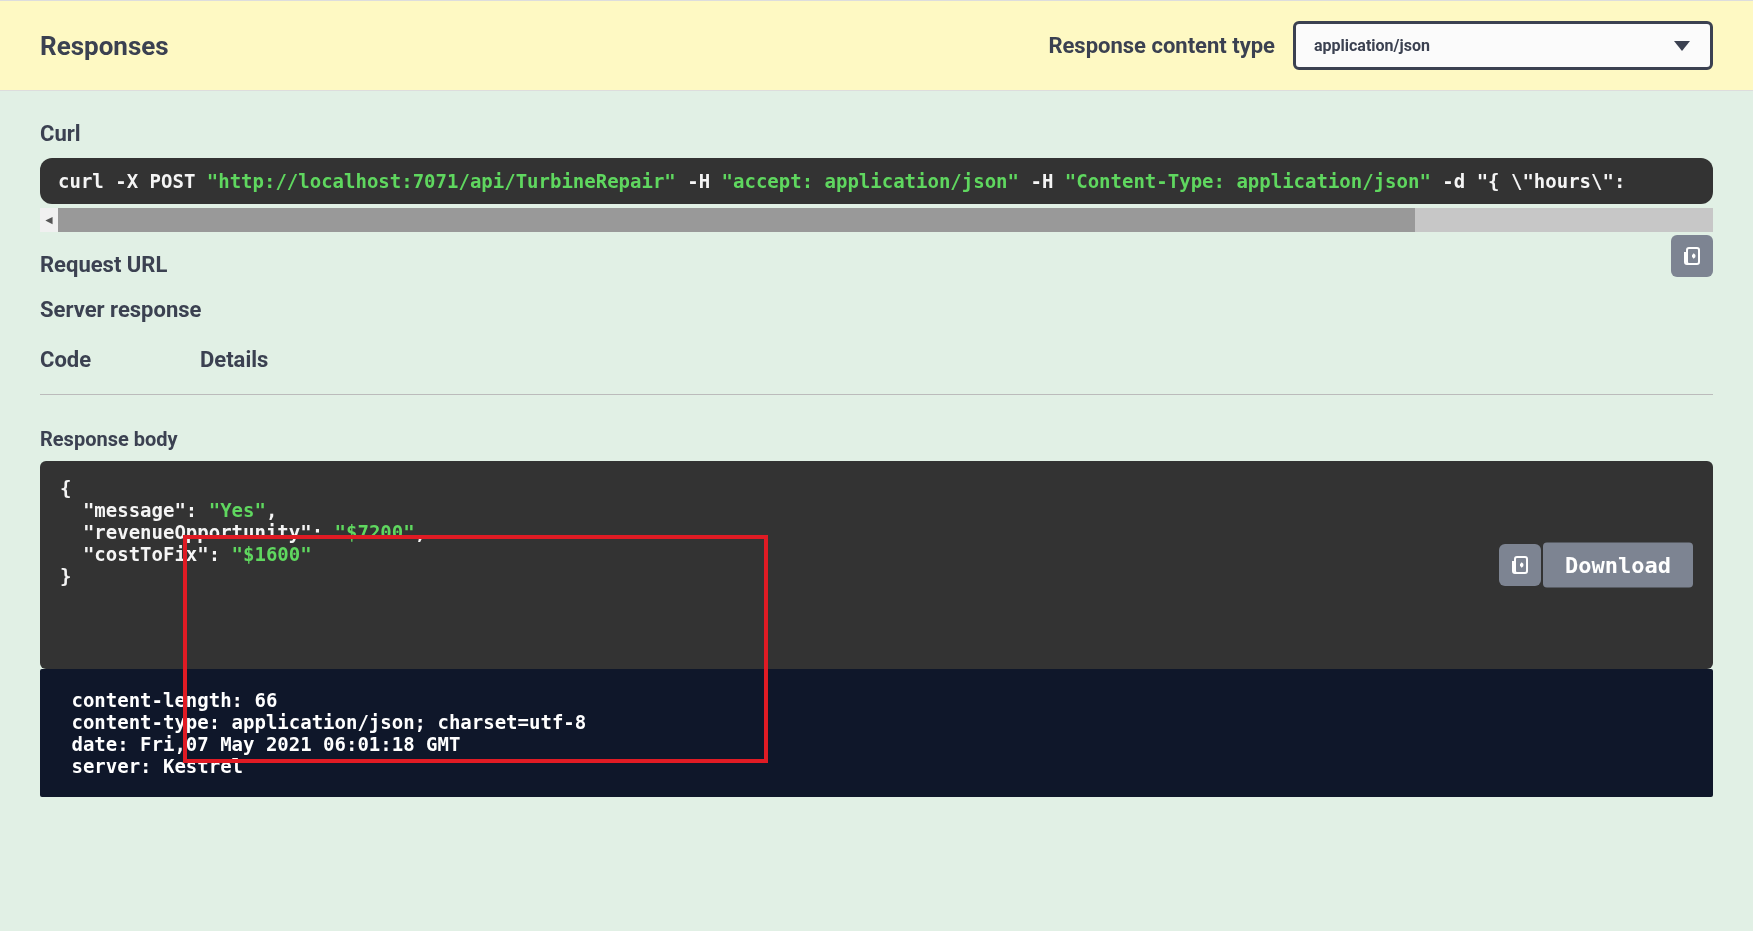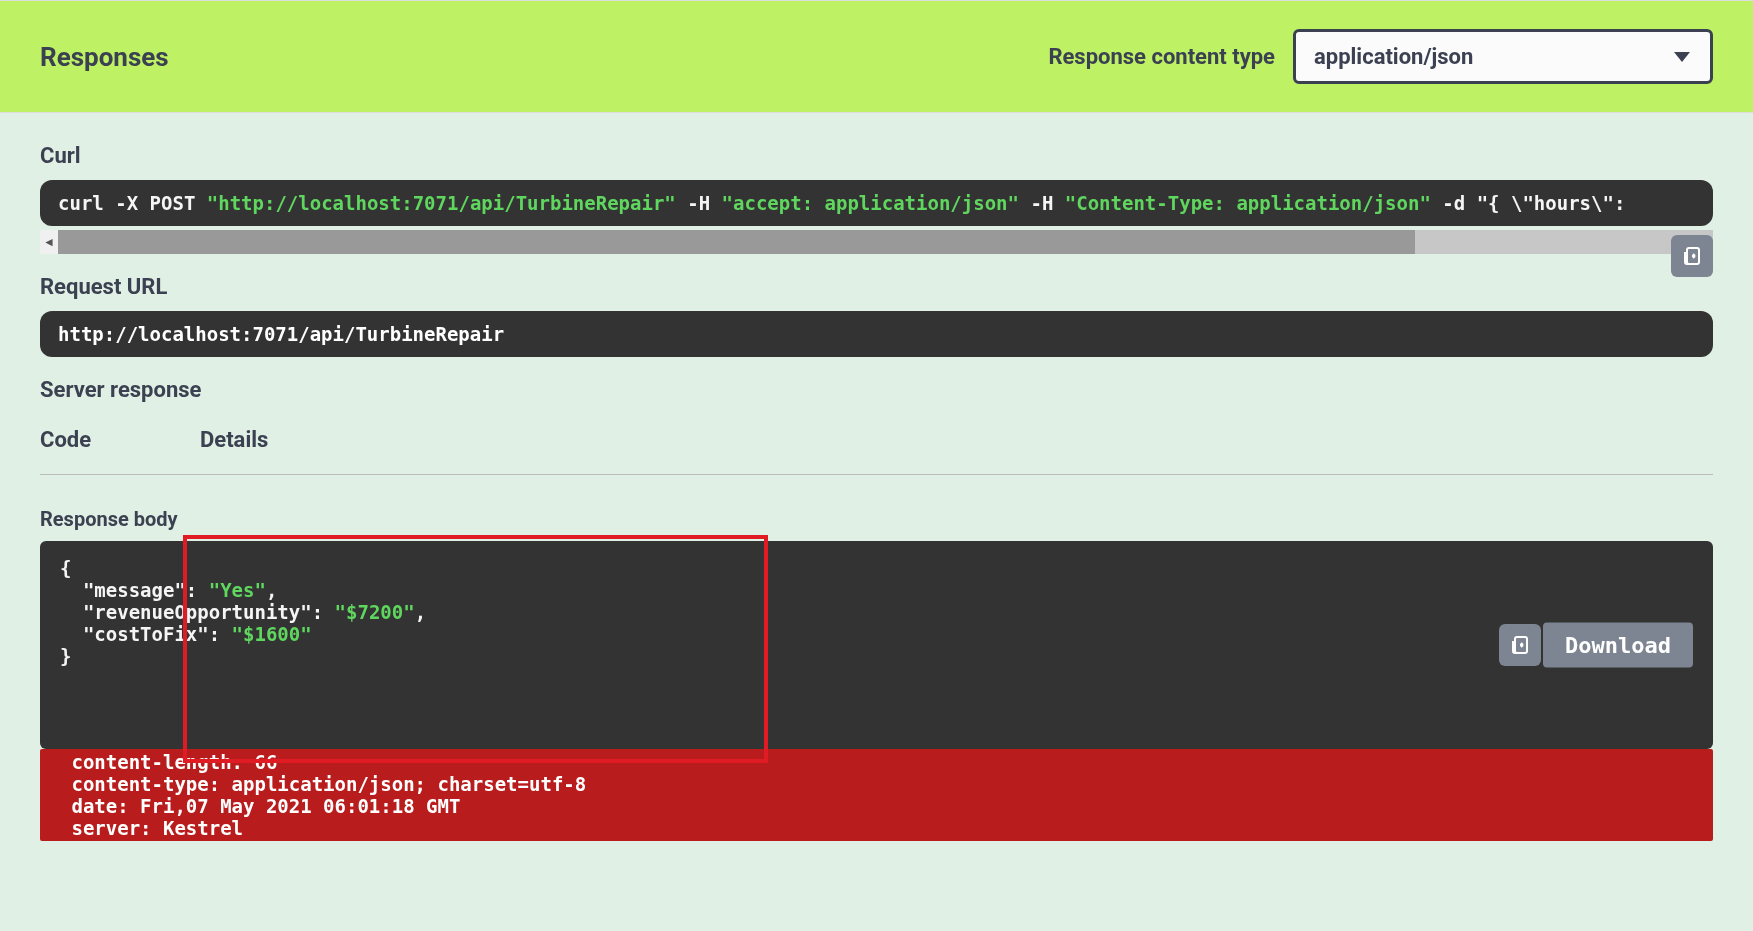--- a/index.html
+++ b/index.html
@@ -6,24 +6,24 @@
   body {
     font-family: -apple-system, BlinkMacSystemFont, "Segoe UI", Roboto, Helvetica, Arial, sans-serif;
     background: #e1f0e5;
     color: #3b4151;
     width: 1753px;
     height: 931px;
     overflow: hidden;
     position: relative;
   }
   .responses-header {
-    background: #bef264;
+    background: #fef9c3;
     border-top: 1px solid #ddd;
     border-bottom: 1px solid #ddd;
-    padding: 28px 40px;
+    padding: 20px 40px;
     display: flex;
     justify-content: space-between;
     align-items: center;
     margin-bottom: 30px;
   }
   .responses-title {
     font-size: 26px;
     font-weight: 700;
     color: #3b4151;
   }
@@ -35,21 +35,21 @@
   .content-type-label {
     font-size: 22px;
     font-weight: 700;
     color: #3b4151;
   }
   .content-type-select {
     border: 3px solid #3b4151;
     border-radius: 6px;
     background: #fbfbfb;
     padding: 12px 50px 12px 18px;
-    font-size: 22px;
+    font-size: 16px;
     font-weight: 700;
     color: #3b4151;
     width: 420px;
     position: relative;
     cursor: pointer;
   }
   .content-type-select::after {
     content: "";
     position: absolute;
     right: 20px;
@@ -195,23 +195,23 @@
     top: 50%;
     transform: translateY(-50%);
   }
   .copy-curl-btn {
     position: absolute;
     right: 40px;
     top: 235px;
     z-index: 5;
   }
   .headers-block {
-    background: #b91c1c;
+    background: #0f172a;
     border-radius: 2px;
-    padding: 2px 20px;
+    padding: 20px 20px;
     font-family: "Consolas","Monaco",monospace;
     font-size: 19px;
     font-weight: 700;
     white-space: pre;
     color: #fff;
   }
   svg.clip { width: 24px; height: 24px; }
 </style>
 </head>
 <body>
@@ -252,23 +252,20 @@
 
   <div class="copy-btn copy-curl-btn">
     <svg class="clip" viewBox="0 0 24 24" fill="none" stroke="#fff" stroke-width="2">
       <rect x="7" y="4" width="12" height="16" rx="2"></rect>
       <path d="M5 8 V18 a2 2 0 0 0 2 2 h8"></path>
       <path d="M15 12 l-3 0 M15 12 l-2 -2 M15 12 l-2 2"></path>
     </svg>
   </div>
 
   <div class="section-label">Request URL</div>
-  <div class="code-block">
-    <span>http://localhost:7071/api/TurbineRepair</span>
-  </div>
 
   <div class="section-label">Server response</div>
 
   <div class="table-head">
     <div class="col-code">Code</div>
     <div class="col-details">Details</div>
   </div>
 
   <div class="row">
     <div class="col-details-val">

